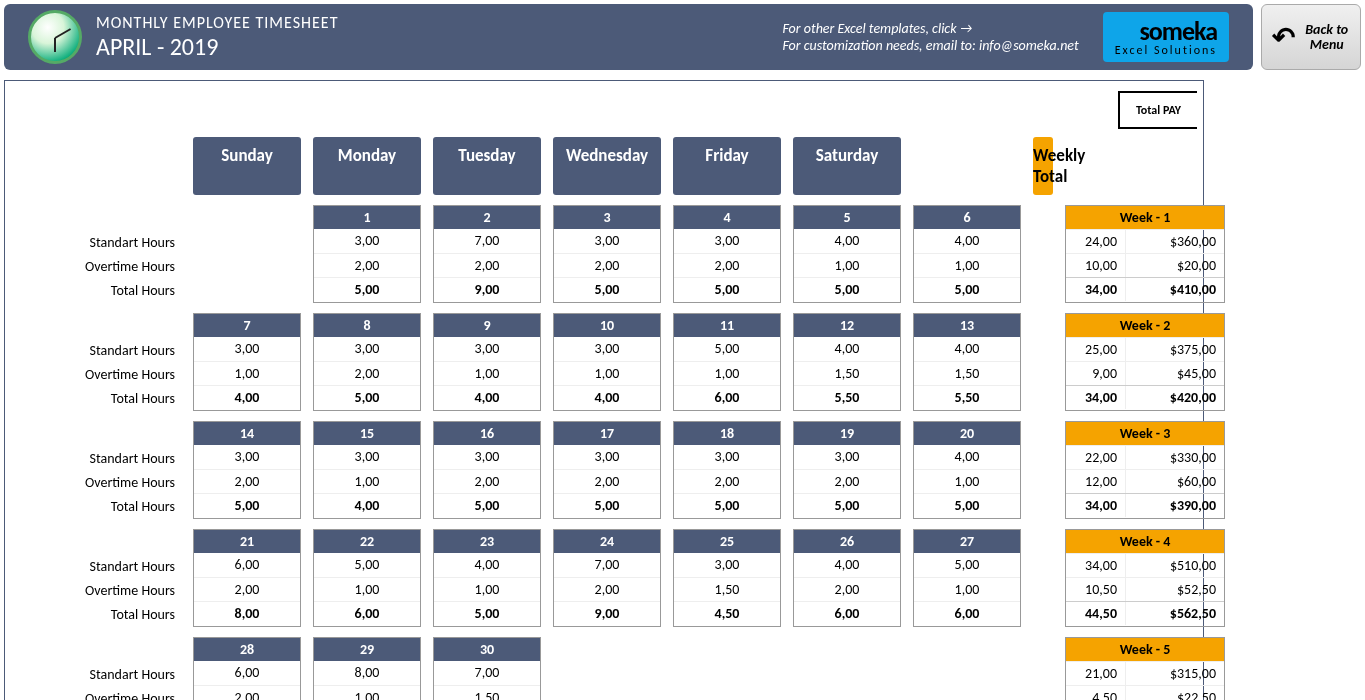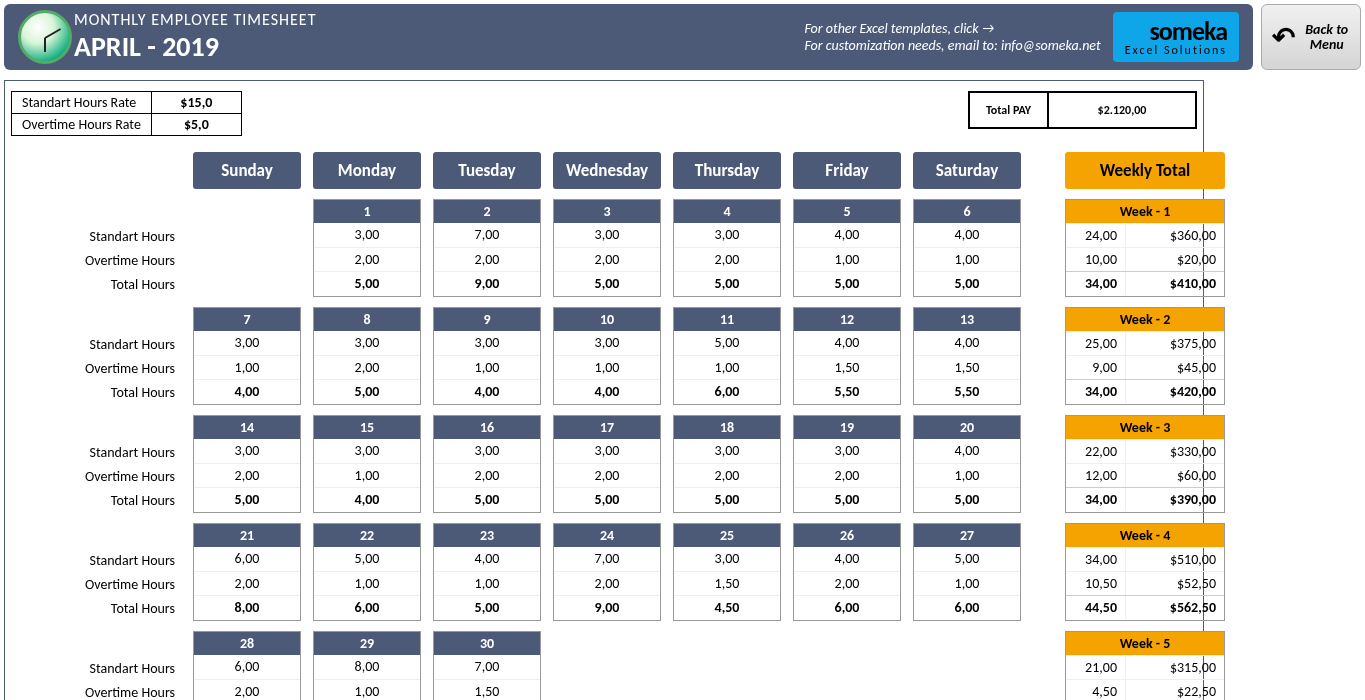--- a/index.html
+++ b/index.html
@@ -14,41 +14,41 @@
     display: flex;
     gap: 8px;
     align-items: stretch;
   }
   .header-panel {
     display: flex;
     align-items: center;
     background: #4c5a78;
     color: #fff;
     border-radius: 6px;
-    padding: 6px 14px;
-    gap: 2px;
+    padding: 6px 24px;
+    gap: 14px;
     flex: 1;
   }
   .logo-clock {
     width: 54px; height: 54px;
     background: radial-gradient(circle at 35% 30%, #fff 0%, #d9f5d9 35%, #0a7 80%);
     border-radius: 50%;
     border: 3px solid #5a6;
     position: relative;
     flex-shrink: 0;
   }
   .logo-clock::before, .logo-clock::after {
     content:''; position:absolute; background:#222; left:50%; top:50%;
     transform-origin: left center;
   }
   .logo-clock::before { width:18px; height:2px; transform: rotate(-30deg); }
   .logo-clock::after  { width:14px; height:2px; transform: rotate(90deg); }
   .title-group { flex: 1; }
   .title-group .t1 { font-size: 16px; letter-spacing: 1px; }
-  .title-group .t2 { font-size: 28px; font-weight: 700; }
+  .title-group .t2 { font-size: 24px; font-weight: 400; }
   .promo { font-style: italic; font-size: 14px; padding-right: 10px; }
   .someka {
     background: #0ea5e9; color: #000; border-radius: 4px; padding: 6px 12px;
     display: flex; flex-direction: column; justify-content: center; align-items: flex-end;
     line-height: 1;
   }
   .someka .brand { font-size: 26px; font-weight: 700; letter-spacing: -1px; }
   .someka .sub   { font-size: 12px; letter-spacing: 2px; }
   .back-btn {
     width: 100px; flex-shrink: 0;
@@ -175,46 +175,32 @@
   </div>
   <div class="back-btn">
     <div class="back-arrow-icon">↶</div>
     <span>Back to Menu</span>
   </div>
 </div>
 
 <div class="sheet-frame">
 
   <div class="toprow">
-    <table class="rate-table">
-      <tbody>
-          <tr>
-        <td>Standart Hours Rate</td>
-        <td class="val">$15,0</td>
-      </tr>
-      <tr>
-        <td>Overtime Hours Rate</td>
-        <td class="val">$5,0</td>
-      </tr>
-    </tbody>
-      </table>
     <div class="spacer"></div>
     <div class="totalpay">
       <div class="lbl">Total PAY</div>
-      <div class="val">$2.120,00</div>
     </div>
   </div>
 
   <div class="grid" id="grid-hdr" style="margin-top:8px;">
     <div></div>
     <div class="dayhdr">Sunday</div>
     <div class="dayhdr">Monday</div>
     <div class="dayhdr">Tuesday</div>
     <div class="dayhdr">Wednesday</div>
-    <div class="dayhdr">Thursday</div>
     <div class="dayhdr">Friday</div>
     <div class="dayhdr">Saturday</div>
     <div></div>
     <div class="wkhdr">Weekly Total</div>
   </div>
 
   <div id="weeks-container">
       <div class="grid" style="margin-top: 10px;">
         <div class="rowlabels">
           <div>Standart Hours</div>

